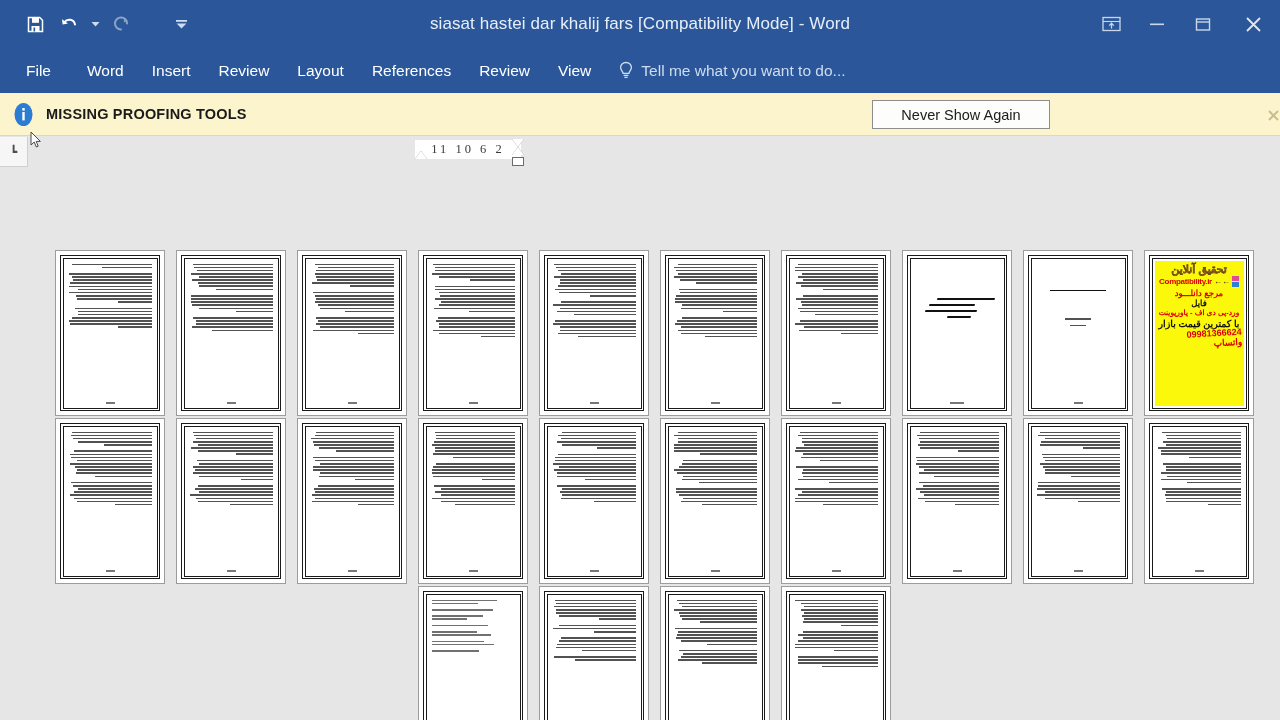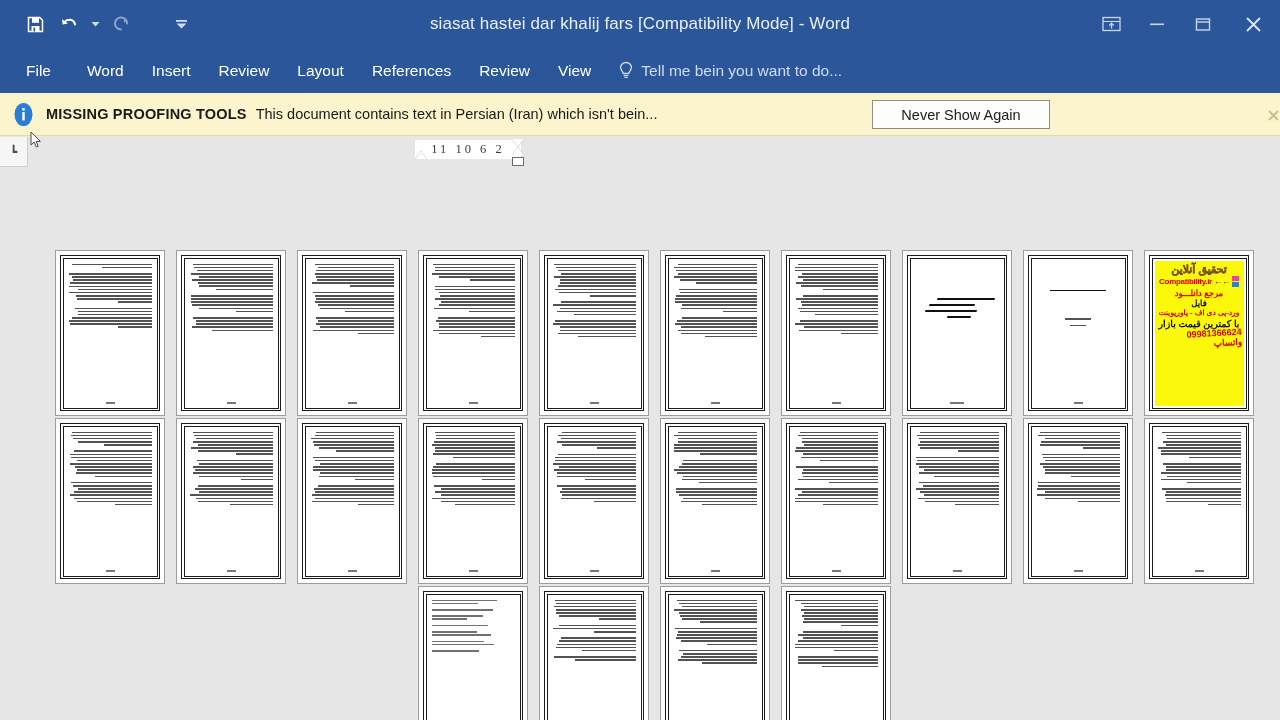--- a/index.html
+++ b/index.html
@@ -319,35 +319,34 @@
   <div class="rtab">References</div>
   <div class="rtab">Review</div>
   <div class="rtab">View</div>
 
   <div id="tellme">
     <svg width="14" height="19" viewBox="0 0 14 19">
       <path d="M7 1.5 C10.3 1.5 12.4 4 12.4 6.6 C12.4 9 10.2 10.3 9.9 12.4 L4.1 12.4 C3.8 10.3 1.6 9 1.6 6.6 C1.6 4 3.7 1.5 7 1.5 Z" fill="none" stroke="#cfdcef" stroke-width="1.3"></path>
       <line x1="4.6" y1="14.4" x2="9.4" y2="14.4" stroke="#cfdcef" stroke-width="1.3"></line>
       <line x1="5.4" y1="16.4" x2="8.6" y2="16.4" stroke="#cfdcef" stroke-width="1.3"></line>
     </svg>
-    <span>Tell me bein you want to do...</span>
+    <span>Tell me what you want to do...</span>
   </div>
 
 </div>
 
 <div id="msgbar">
   <div id="msg-info-icon">
     <svg width="25" height="25" viewBox="0 0 25 25">
       <ellipse cx="12.5" cy="12.5" rx="9" ry="11.5" fill="#2b7cd3"></ellipse>
       <rect x="11.3" y="10" width="2.4" height="8.4" fill="#ffffff"></rect>
       <rect x="11.3" y="6" width="2.4" height="2.6" fill="#ffffff"></rect>
     </svg>
   </div>
   <div id="msg-title">MISSING PROOFING TOOLS</div>
-  <div id="msg-text">This document contains text in Persian (Iran) which isn't bein...</div>
 </div>
 <div id="never-show">Never Show Again</div>
 <div id="msg-close">
   <svg width="13" height="13" viewBox="0 0 13 13">
     <path d="M2 2 L11 11 M11 2 L2 11" stroke="#c9bf8e" stroke-width="2" fill="none"></path>
   </svg>
 </div>
 
 <div id="ruler-h">
   <div id="tab-selector">┗</div>

